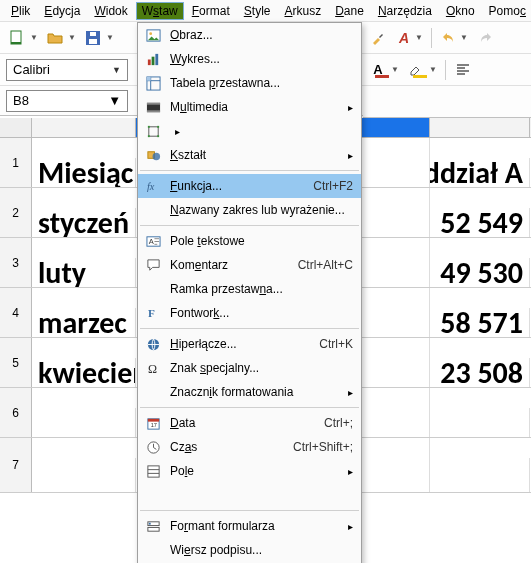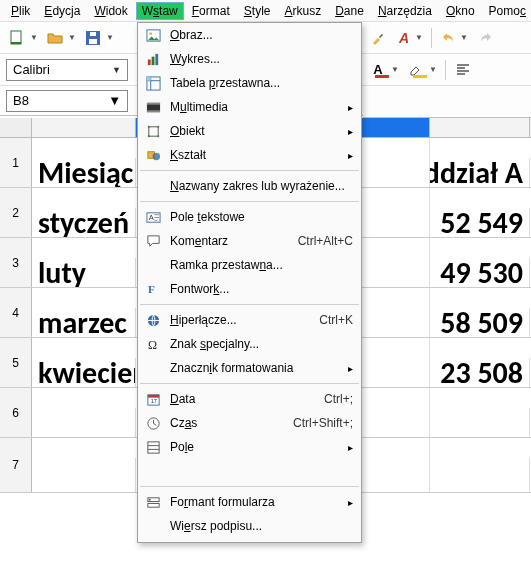--- a/index.html
+++ b/index.html
@@ -21,21 +21,21 @@
     background: #fafafa;
     border-bottom: 1px solid #e0e0e0;
     height: 22px;
     align-items: center;
   }
   .menubar .mitem {
     padding: 2px 6px;
     cursor: default;
   }
   .menubar .mitem.active {
-    background: #22c55e;
+    background: #4d7c0f;
     border: 1px solid #7aaed6;
     padding: 1px 5px;
   }
   .menubar .mitem .ul { text-decoration: underline; }
   
   .toolbar {
     display: flex;
     gap: 6px;
     padding: 4px 6px;
     height: 32px;
@@ -331,21 +331,21 @@
       <div class="row" style="height: 50px;">
         <div class="rhead">3</div>
         <div class="cell big" style="width: 104px;">luty</div>
         <div class="cell" style="width: 294px;"></div>
         <div class="cell big right" style="width: 100px;">49 530</div>
       </div>
       <div class="row" style="height: 50px;">
         <div class="rhead">4</div>
         <div class="cell big" style="width: 104px;">marzec</div>
         <div class="cell" style="width: 294px;"></div>
-        <div class="cell big right" style="width: 100px;">58 509</div>
+        <div class="cell big right" style="width: 100px;">58 571</div>
       </div>
       <div class="row" style="height: 50px;">
         <div class="rhead">5</div>
         <div class="cell big" style="width: 104px;">kwiecień</div>
         <div class="cell" style="width: 294px;"></div>
         <div class="cell big right" style="width: 100px;">23 508</div>
       </div>
       <div class="row" style="height: 50px;">
         <div class="rhead">6</div>
         <div class="cell big" style="width: 104px;"></div>
@@ -407,34 +407,42 @@
       <div class="mi">
         <div class="mico">
           <svg viewBox="0 0 16 16">
             <rect x="3" y="3" width="10" height="10" fill="none" stroke="#555"></rect>
             <rect x="2" y="2" width="2" height="2" fill="#3a8f3a"></rect>
             <rect x="12" y="2" width="2" height="2" fill="#3a8f3a"></rect>
             <rect x="2" y="12" width="2" height="2" fill="#3a8f3a"></rect>
             <rect x="12" y="12" width="2" height="2" fill="#3a8f3a"></rect>
           </svg>
         </div>
-        <div class="mlabel"><span class="ul">O</span>biekt</div>
         <div class="marrow">▸</div>
       </div>
       <div class="mi">
         <div class="mico">
           <svg viewBox="0 0 16 16">
             <rect x="2" y="4" width="7" height="7" fill="#e8b34a" stroke="#b8860b"></rect>
             <circle cx="11" cy="9" r="4" fill="#3a6fa5" opacity="0.8"></circle>
           </svg>
         </div>
         <div class="mlabel"><span class="ul">K</span>ształt</div>
         <div class="marrow">▸</div>
       </div>
       <div class="msep"></div>
+      <div class="mi hi">
+        <div class="mico">
+          <svg viewBox="0 0 16 16">
+            <text x="1" y="12" font-size="11" font-style="italic" fill="#355f8a" font-family="serif">fx</text>
+          </svg>
+        </div>
+        <div class="mlabel"><span class="ul">F</span>unkcja...</div>
+        <div class="mkey">Ctrl+F2</div>
+      </div>
       <div class="mi">
         <div class="mico"></div>
         <div class="mlabel"><span class="ul">N</span>azwany zakres lub wyrażenie...</div>
       </div>
       <div class="msep"></div>
       <div class="mi">
         <div class="mico">
           <svg viewBox="0 0 16 16">
             <rect x="1" y="3" width="14" height="10" fill="#fff" stroke="#3a6fa5"></rect>
             <text x="3" y="11" font-size="8" fill="#333">A</text>

